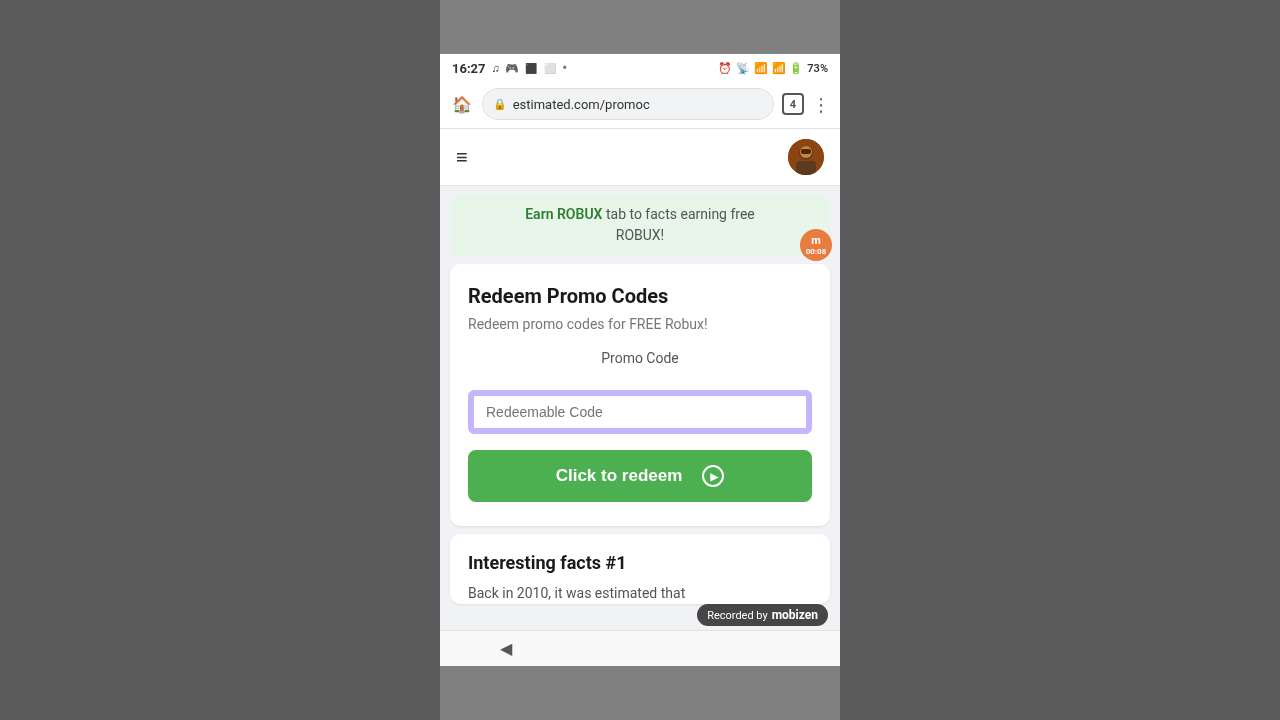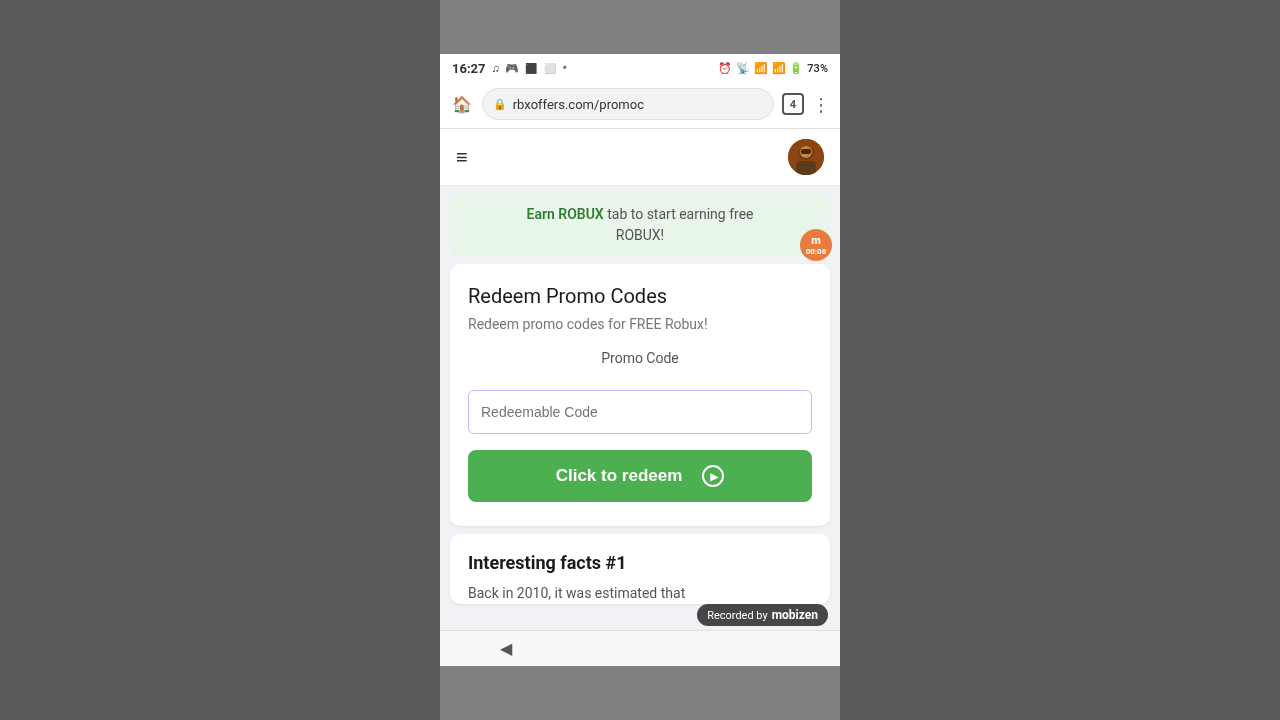--- a/index.html
+++ b/index.html
@@ -132,39 +132,39 @@
     
     .redeem-card {
       background: #ffffff;
       margin: 8px 10px;
       border-radius: 10px;
       padding: 20px 18px 24px;
       box-shadow: 0 1px 3px rgba(0,0,0,0.08);
     }
     .card-title {
       font-size: 20px;
-      font-weight: 400;
+      font-weight: 700;
       color: #1a1a1a;
       margin-bottom: 8px;
     }
     .card-subtitle {
       font-size: 14px;
       color: #777;
       margin-bottom: 18px;
     }
     .promo-label {
       text-align: center;
       font-size: 14px;
       color: #555;
       margin-bottom: 24px;
     }
     .promo-input {
       width: 100%;
       height: 44px;
-      border: 1px solid #c4b5fd;
+      border: 6px solid #c4b5fd;
       border-radius: 6px;
       padding: 0 12px;
       font-size: 14px;
       color: #aaa;
       background: #fff;
       outline: none;
       margin-bottom: 16px;
     }
     .redeem-btn {
       width: 100%;
@@ -287,21 +287,21 @@
       <span style="font-size:11px;">📶</span>
       <span style="font-size:11px;">🔋</span>
       <span style="font-size:11px;">73%</span>
     </div>
   </div>
 
   <div class="browser-chrome">
     <div class="browser-home-btn">🏠</div>
     <div class="browser-address-bar">
       <span class="lock-icon">🔒</span>
-      <span class="address-text">rbxoffers.com/promoc</span>
+      <span class="address-text">estimated.com/promoc</span>
     </div>
     <div class="tab-count">4</div>
     <div class="browser-menu">⋮</div>
   </div>
 
   <div class="nav-bar">
     <div class="hamburger">≡</div>
     <div class="avatar">
       <svg width="36" height="36" viewBox="0 0 36 36">
         <circle cx="18" cy="18" r="18" fill="#8B4513"></circle>
@@ -316,21 +316,21 @@
   <div class="notification-dot">
     <div style="text-align:center; line-height:1.2;">
       <div style="font-size:11px; font-weight:700;">m</div>
       <div style="font-size:8px;">00:08</div>
     </div>
   </div>
 
   <div class="page-content">
 
     <div class="earn-banner">
-      <span class="highlight">Earn ROBUX</span><span> tab to start earning free</span><br>
+      <span class="highlight">Earn ROBUX</span><span> tab to facts earning free</span><br>
       <span>ROBUX!</span>
     </div>
 
     <div class="redeem-card">
       <div class="card-title">Redeem Promo Codes</div>
       <div class="card-subtitle">Redeem promo codes for FREE Robux!</div>
       <div class="promo-label">Promo Code</div>
       <input class="promo-input" type="text" value="" placeholder="Redeemable Code" style="">
       <button class="redeem-btn">
         <span>Click to redeem</span>

